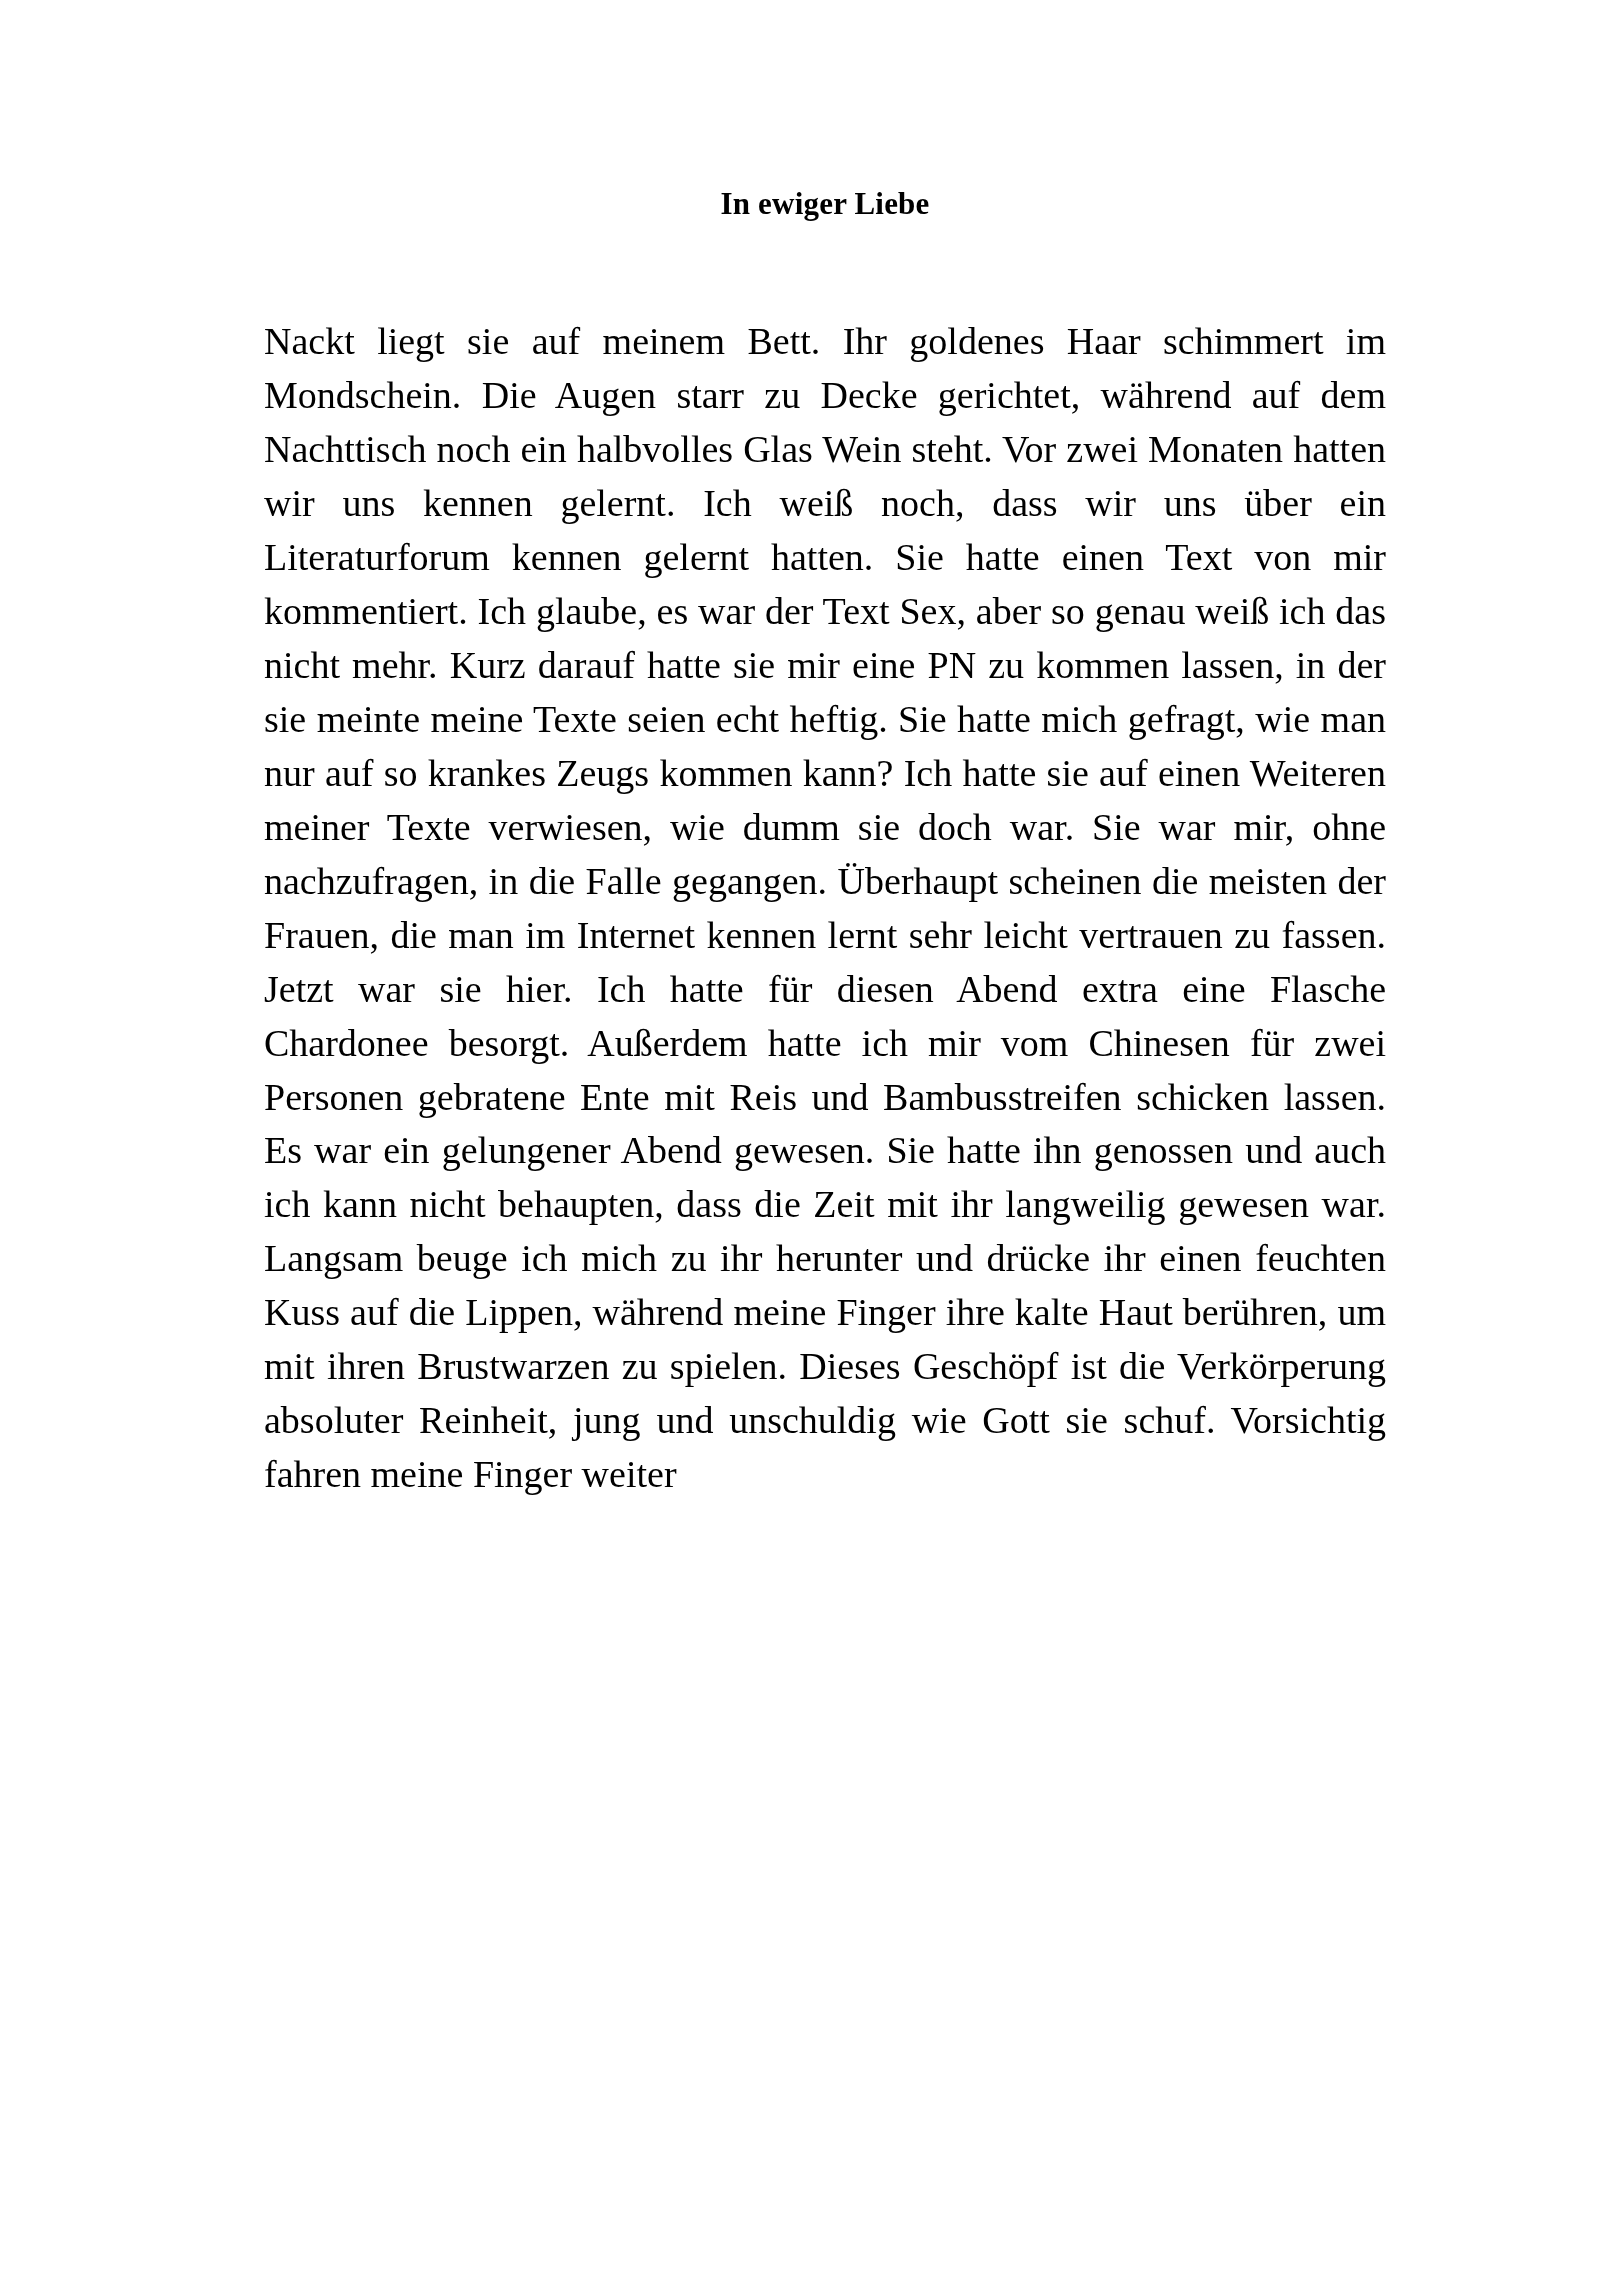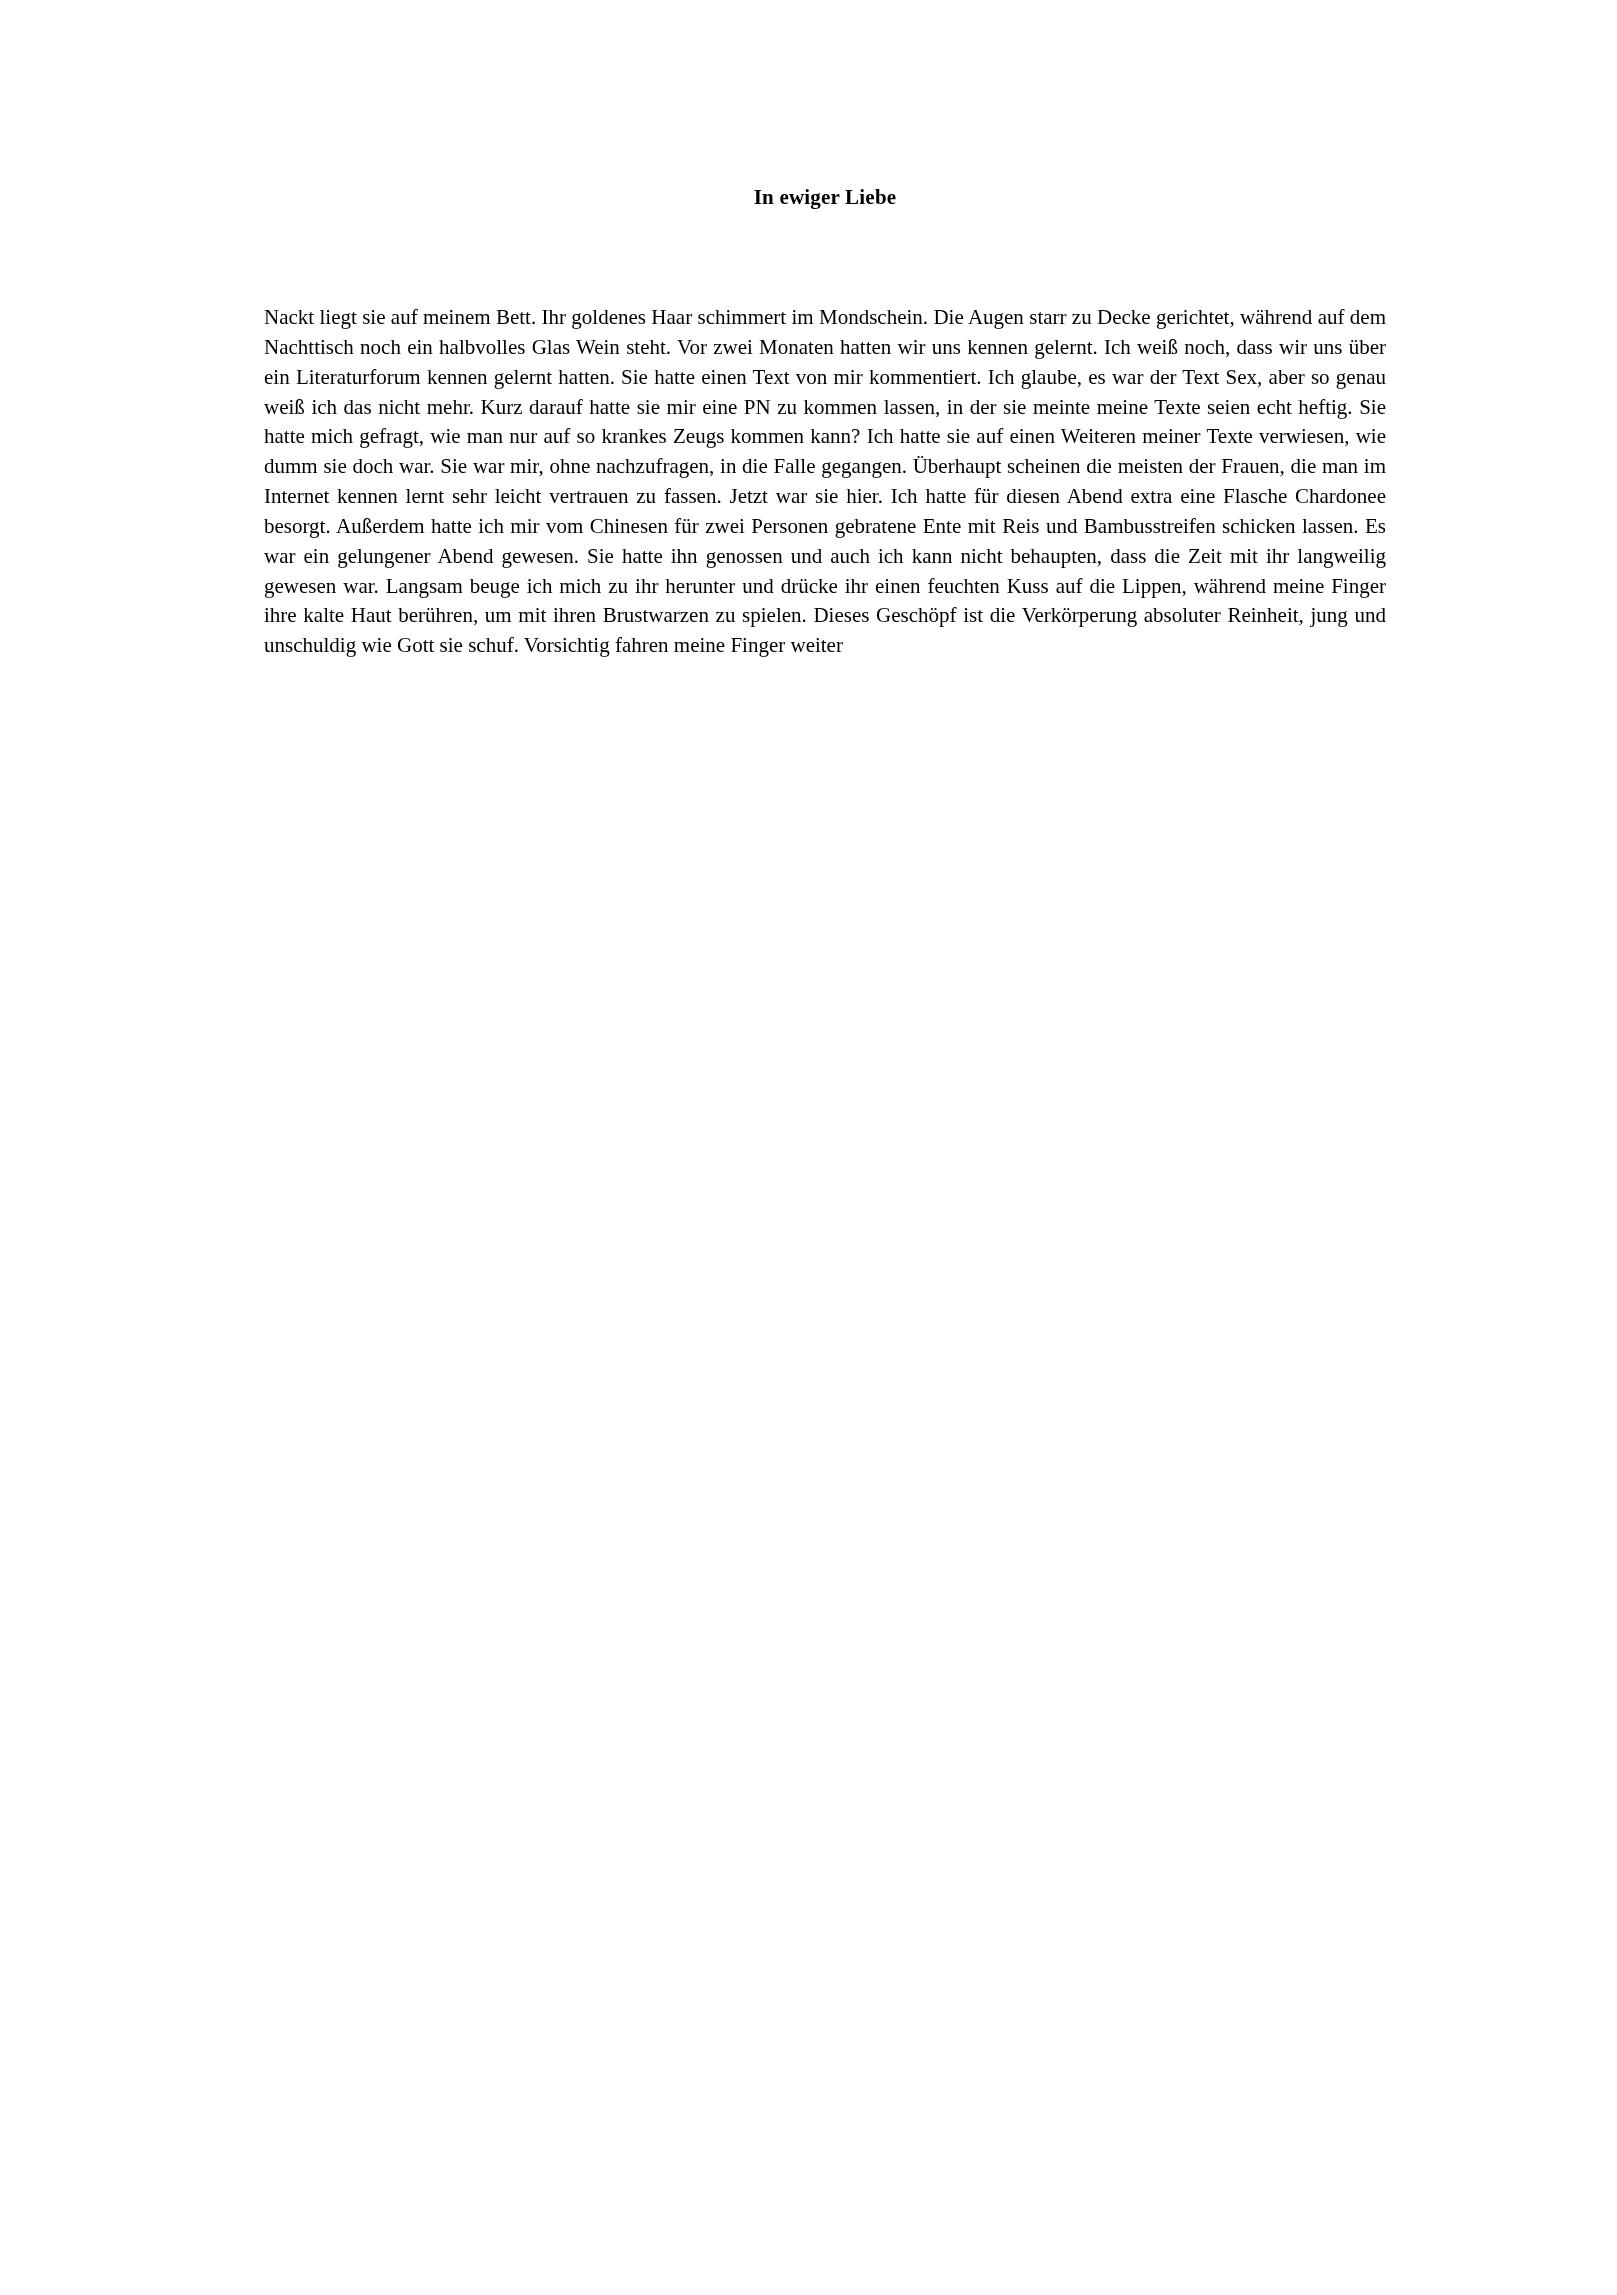--- a/index.html
+++ b/index.html
@@ -22,29 +22,29 @@
     position: relative;
     background: #ffffff;
   }
   .content {
     position: absolute;
     left: 264px;
     top: 185px;
     width: 1122px;
   }
   .doc-title {
-    font-size: 21px;
+    font-size: 31px;
     font-weight: bold;
     text-align: center;
     letter-spacing: 0.2px;
     margin: 0 0 93px 0;
     line-height: 1.2;
   }
   .body-text {
-    font-size: 21px;
+    font-size: 38px;
     line-height: 1.42;
     text-align: justify;
     text-justify: inter-word;
     margin: 0;
     hyphens: manual;
   }
 </style>
 </head>
 <body>
 

